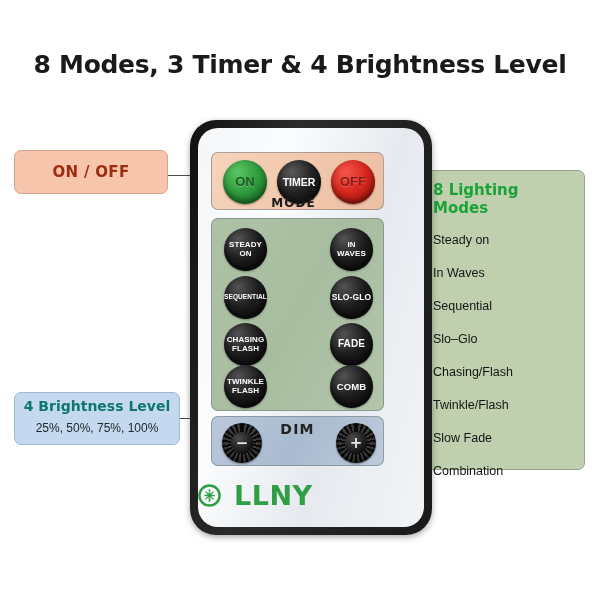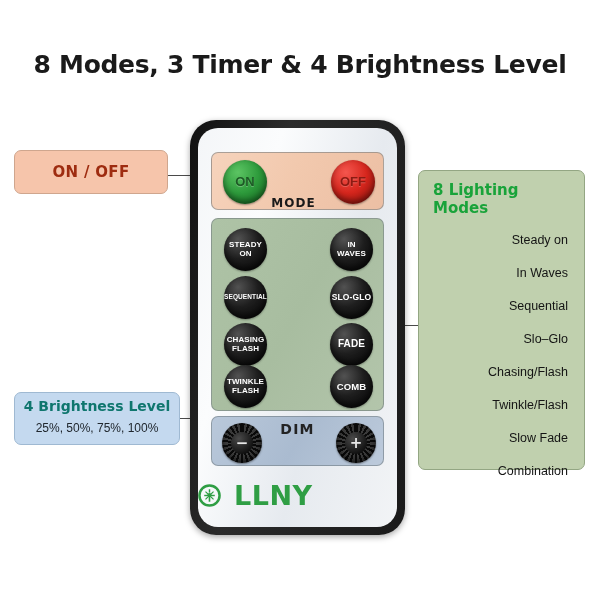--- a/index.html
+++ b/index.html
@@ -41,20 +41,21 @@
   #remote {
     position: absolute;
     left: 190px;
     top: 120px;
     width: 215px;
     height: 415px;
     background: linear-gradient(100deg, #111 0%, #2b2b2b 35%, #1a1a1a 100%);
     border-radius: 26px;
     z-index: 3;
     box-shadow: 0 2px 6px rgba(0,0,0,0.35);
+    padding-left: 27px;
   }
   #remote-inner {
     position: absolute;
     left: 8px;
     top: 8px;
     right: 8px;
     bottom: 8px;
     border-radius: 20px;
     background: linear-gradient(105deg, #f4f6f8 0%, #fbfcfd 28%, #e6eaef 62%, #f2f4f6 100%);
   }
@@ -281,37 +282,37 @@
     font-weight: bold;
     color: #19a33a;
     margin-bottom: 16px;
     font-family: "DejaVu Sans", sans-serif;
   }
   .mode-list-item {
     font-size: 12.5px;
     color: #141414;
     margin-bottom: 19px;
     font-family: "Liberation Sans", sans-serif;
-    text-align: right;
   }
 </style>
 </head>
 <body>
 
 <div id="page-title">8 Modes, 3 Timer &amp; 4 Brightness Level</div>
 
 <div class="connector" style="left:168px; top:175px; width:32px;"></div>
 <div class="connector" style="left:180px; top:418px; width:22px;"></div>
 <div class="connector" style="left:393px; top:325px; width:26px;"></div>
 
 <div id="remote">
   <div id="remote-inner">
 
     <div class="panel" id="panel-power">
       <div class="btn-round btn-on">ON</div>
+      <div class="btn-round btn-timer">TIMER</div>
       <div class="btn-round btn-off">OFF</div>
       <div class="mode-label">MODE</div>
     </div>
 
     <div class="panel" id="panel-modes">
       <div class="btn-round btn-mode mode-col-left mode-row-0">
         <span><span>STEADY</span><br><span>ON</span></span>
       </div>
       <div class="btn-round btn-mode mode-col-right mode-row-0">
         <span><span>IN</span><br><span>WAVES</span></span>

